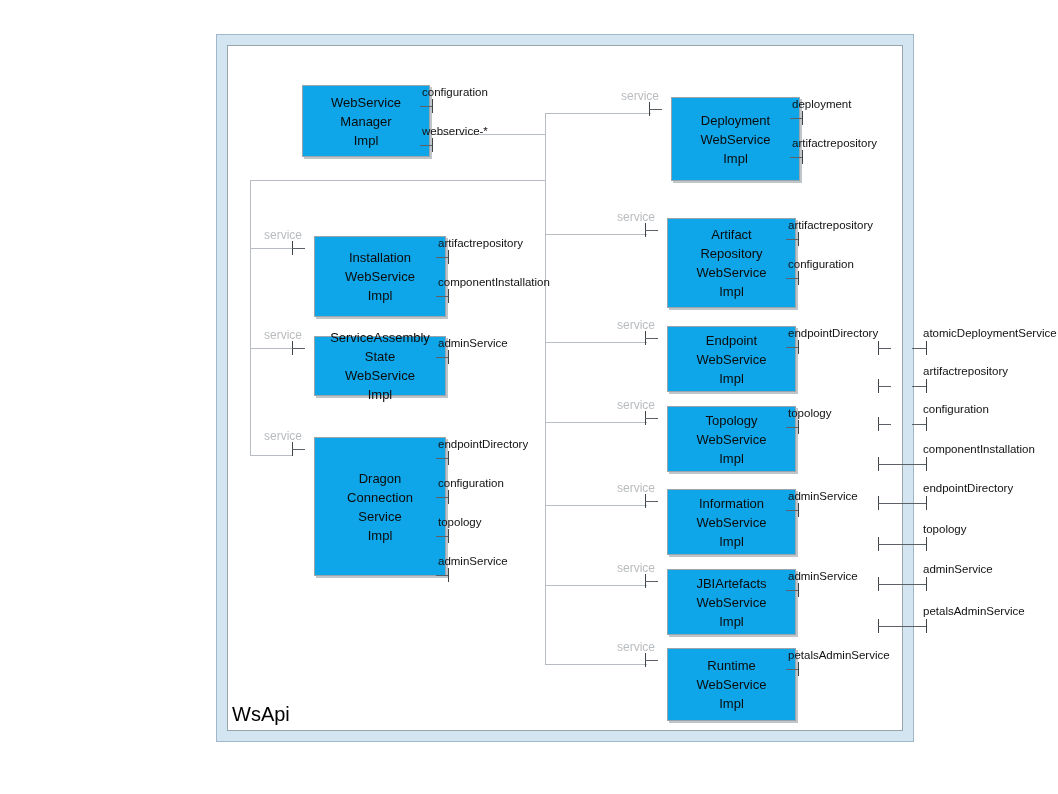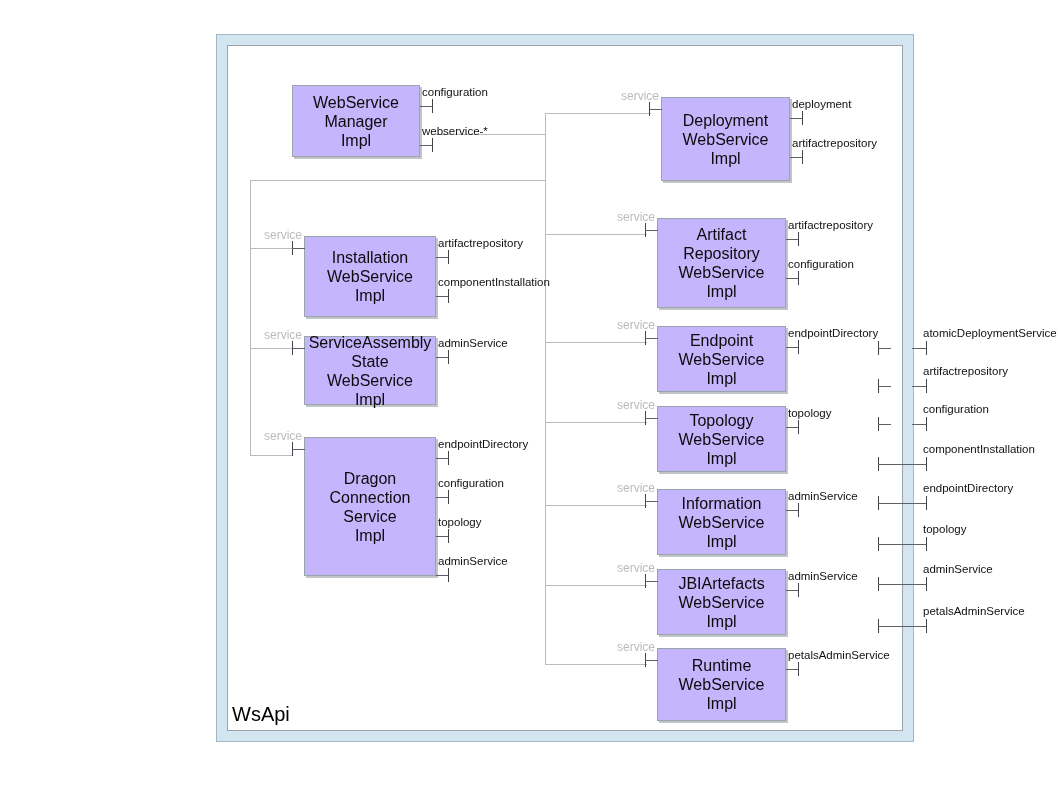--- a/index.html
+++ b/index.html
@@ -7,24 +7,24 @@
   #stage{position:relative;width:1058px;height:794px;background:#ffffff;overflow:hidden;}
 
   
   .frame{position:absolute;box-sizing:border-box;background:#d4e5f2;
          border:1px solid #9fb7c9;}
   .frame-inner{position:absolute;box-sizing:border-box;background:#ffffff;
          border:1px solid #9aa4ab;}
   .frame-title{position:absolute;font-size:20px;color:#000;white-space:nowrap;}
 
   
-  .cbox{position:absolute;box-sizing:border-box;background:#c4b5fd;
+  .cbox{position:absolute;box-sizing:border-box;background:#0ea5e9;
         border:1px solid #9aa4ab;box-shadow:2px 2px 0 rgba(140,150,158,.55);
         display:flex;align-items:center;justify-content:center;text-align:center;
-        font-size:16px;line-height:19px;color:#0b0b0b;}
+        font-size:13px;line-height:19px;color:#0b0b0b;margin-left:10px;}
   .cbox span{display:block;padding:0 4px;}
 
   
   .h{position:absolute;height:0;border-top:1px solid #b6bcc1;}
   .v{position:absolute;width:0;border-left:1px solid #b6bcc1;}
   .hd{position:absolute;height:0;border-top:1.4px solid #5b6166;}
   .vd{position:absolute;width:0;border-left:1.4px solid #3f4448;}
 
   
   .plab{position:absolute;font-size:11.5px;color:#111;white-space:nowrap;}
@@ -70,21 +70,21 @@
       </div>
       <div class="vd" style="left: 292px; top: 241px; height: 14px;"></div>
       <div class="hd" style="left: 292px; top: 248px; width: 13px;"></div>
       <div class="slab" style="left: 264px; top: 228px;">service</div>
       <div class="hd" style="left: 436px; top: 257px; width: 12px;"></div>
       <div class="vd" style="left: 448px; top: 250px; height: 14px;"></div>
       <div class="plab" style="left: 438px; top: 237px;">artifactrepository</div>
       <div class="hd" style="left: 436px; top: 296px; width: 12px;"></div>
       <div class="vd" style="left: 448px; top: 289px; height: 14px;"></div>
       <div class="plab" style="left: 438px; top: 276px;">componentInstallation</div>
-      <div class="cbox" style="left: 304px; top: 336px; width: 132px; height: 69px;">
+      <div class="cbox" style="left: 304px; top: 336px; width: 132px; height: 60px;">
         <span>ServiceAssembly<br>State<br>WebService<br>Impl</span>
       </div>
       <div class="vd" style="left: 292px; top: 341px; height: 14px;"></div>
       <div class="hd" style="left: 292px; top: 348px; width: 13px;"></div>
       <div class="slab" style="left: 264px; top: 328px;">service</div>
       <div class="hd" style="left: 436px; top: 357px; width: 12px;"></div>
       <div class="vd" style="left: 448px; top: 350px; height: 14px;"></div>
       <div class="plab" style="left: 438px; top: 337px;">adminService</div>
       <div class="cbox" style="left: 304px; top: 437px; width: 132px; height: 139px;">
         <span>Dragon<br>Connection<br>Service<br>Impl</span>

